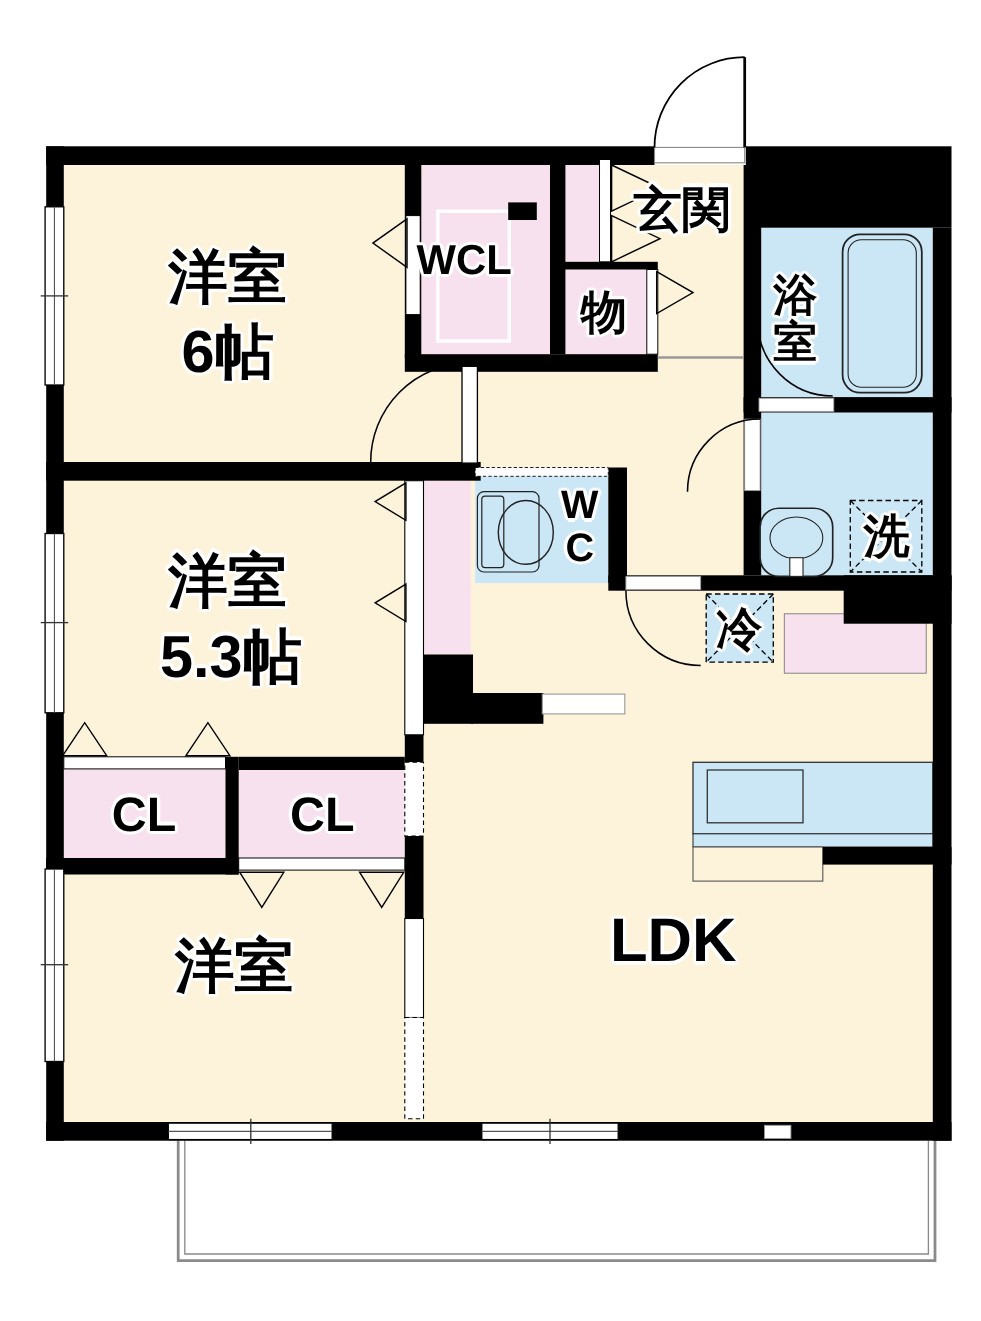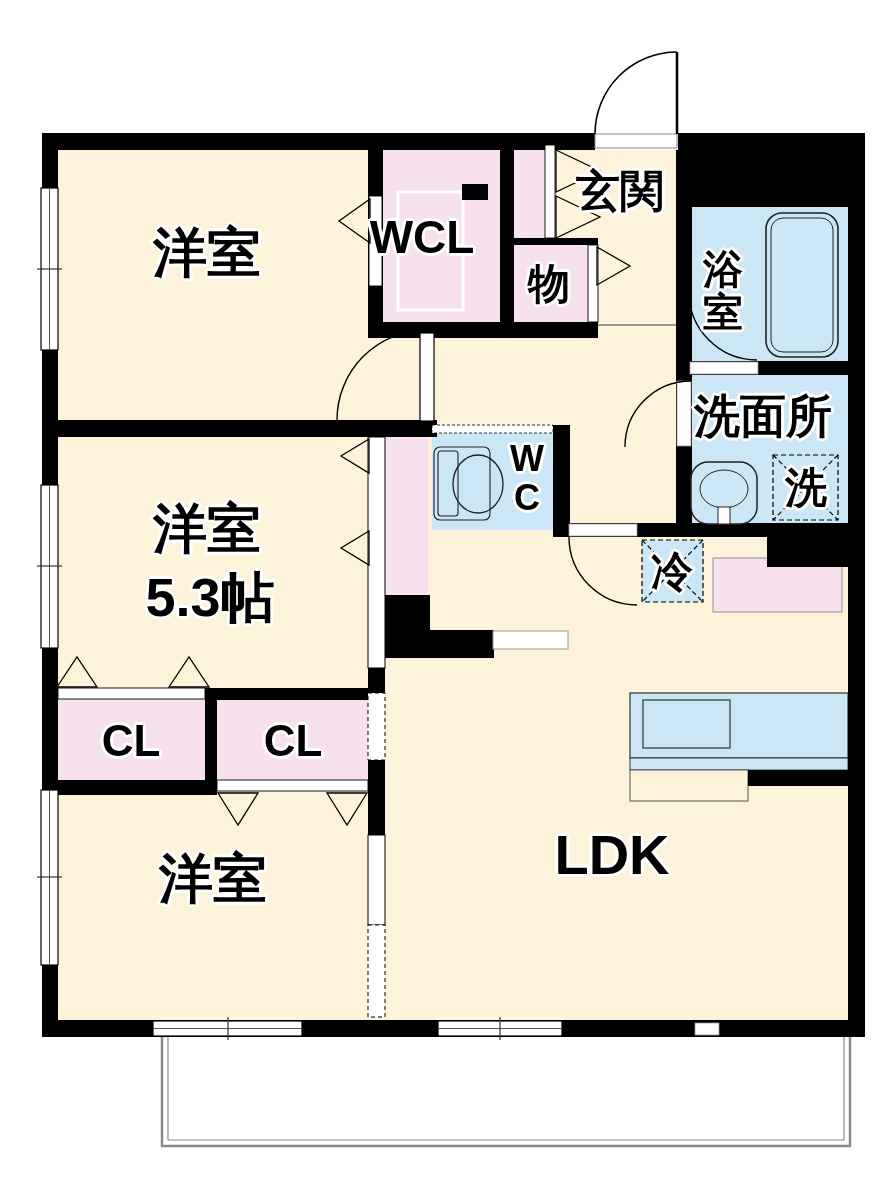--- a/index.html
+++ b/index.html
@@ -8,21 +8,21 @@
   .plan svg{position:absolute;left:0;top:0;}
   .lbl{position:absolute;transform:translate(-50%,-50%);white-space:nowrap;color:#000;
        font-weight:700;text-align:center;line-height:1.0;
        text-shadow:3px 0 0 #fff,-3px 0 0 #fff,0 3px 0 #fff,0 -3px 0 #fff,
                    2px 2px 0 #fff,-2px 2px 0 #fff,2px -2px 0 #fff,-2px -2px 0 #fff;}
   .s66{font-size:56px;}
   .s54{font-size:54px;}
   .s44{font-size:44px;}
   .s42{font-size:42px;}
   .s40{font-size:40px;}
-  .s38{font-size:46px;}
+  .s38{font-size:38px;}
   .s36{font-size:36px;}
   .stack span{display:block;line-height:1.08;}
 </style>
 </head>
 <body>
 
 <div class="plan">
 <svg width="892" height="1201" viewBox="0 0 892 1201">
 
   <rect x="58" y="150" width="790" height="870" fill="#fcf3da"></rect>
@@ -188,28 +188,28 @@
   </g>
 
   <g stroke="#000" stroke-width="1.2" stroke-dasharray="5 3" fill="none">
     <rect x="773" y="455" width="65" height="65"></rect>
     <line x1="773" y1="455" x2="838" y2="520"></line>
     <line x1="838" y1="455" x2="773" y2="520"></line>
   </g>
 </svg>
 
   <div class="lbl s54" style="left:207px;top:252px">洋室</div>
+  <div class="lbl s54" style="left:207px;top:320px">6帖</div>
   <div class="lbl s38" style="left:422px;top:237px">WCL</div>
   <div class="lbl s44" style="left:620px;top:191px">玄関</div>
   <div class="lbl s42" style="left:549px;top:284px">物</div>
   <div class="lbl s40 stack" style="left:723px;top:291px">
     <span>浴</span>
     <span>室</span>
   </div>
-  <div class="lbl s38" style="left:763px;top:416px">洗面所</div>
   <div class="lbl s42" style="left:806px;top:488px">洗</div>
   <div class="lbl s36 stack" style="left:527px;top:479px">
     <span>W</span>
     <span>C</span>
   </div>
   <div class="lbl s42" style="left:672px;top:572px">冷</div>
   <div class="lbl s54" style="left:207px;top:528px">洋室</div>
   <div class="lbl s54" style="left:210px;top:597px">5.3帖</div>
   <div class="lbl s44" style="left:131px;top:741px">CL</div>
   <div class="lbl s44" style="left:293px;top:741px">CL</div>

